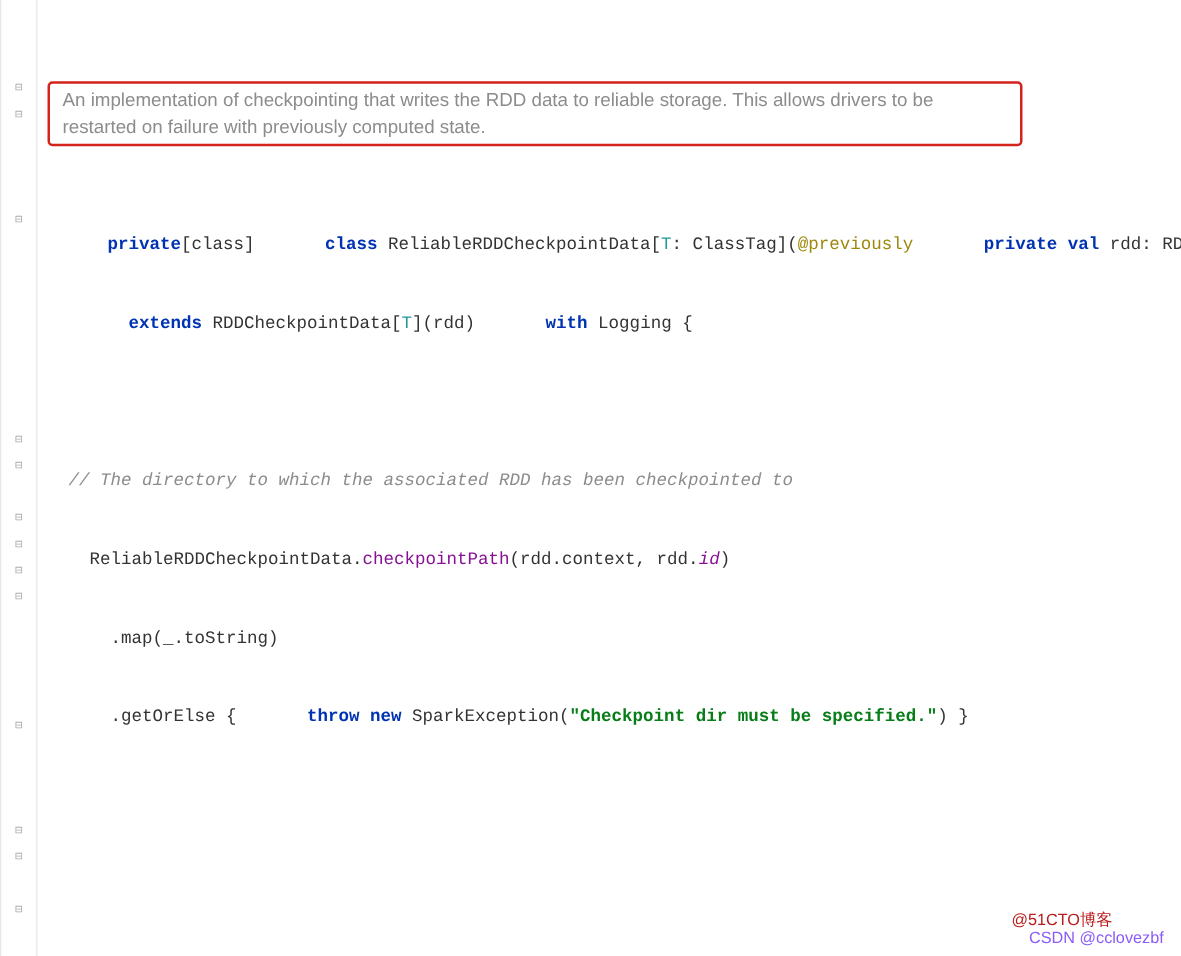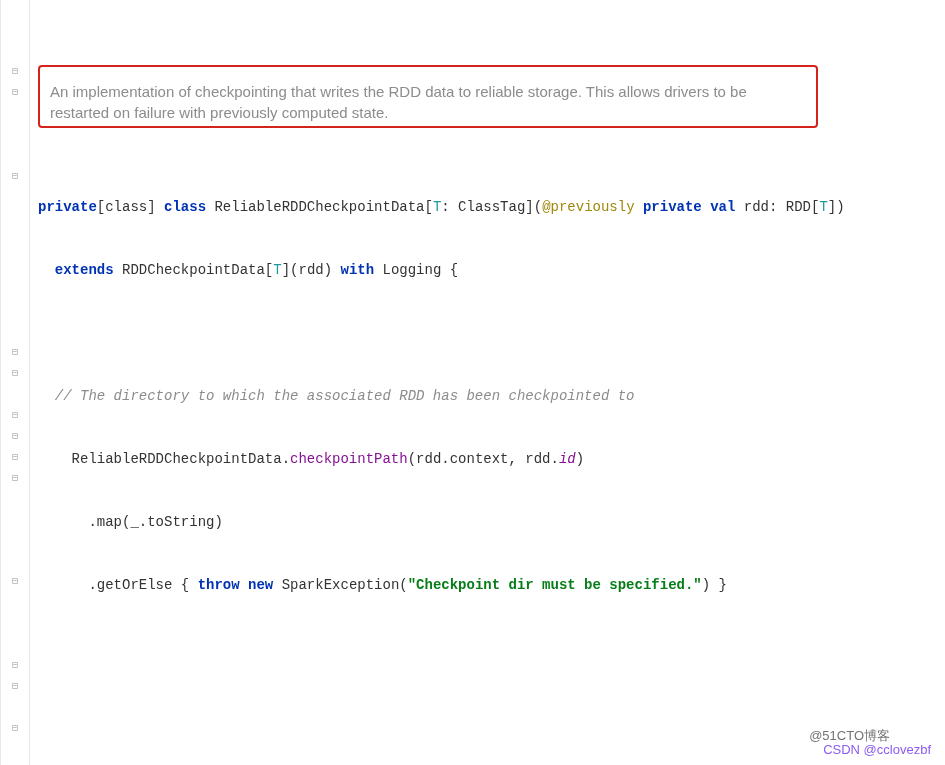--- a/index.html
+++ b/index.html
@@ -39,52 +39,52 @@
     flex: 1;
     padding: 0 0 0 8px;
     position: relative;
     white-space: pre;
     overflow: hidden;
   }
   .line { height: 21px; line-height: 21px; white-space: pre; }
   .doc-block {
     font-family: -apple-system, BlinkMacSystemFont, "Segoe UI", Arial, sans-serif;
     color: #8c8c8c;
-    padding: 14px 8px 3px 10px;
+    padding: 3px 8px 3px 10px;
     margin: 2px 0 6px 0;
     font-size: 15px;
     line-height: 1.4;
     white-space: normal;
     max-width: 780px;
   }
   .doc-block.bordered {
     border: 2px solid #d4231a;
     border-radius: 4px;
   }
-  .kw { color: #0033b3; font-weight: 600; }
+  .kw { color: #0033b3; font-weight: 600; margin-left: 48px; }
   .ann { color: #9e880d; }
   .str { color: #067d17; font-weight: 600; }
   .type { color: #20999d; }
   .comment { color: #8c8c8c; font-style: italic; }
   .field { color: #871094; font-style: italic; }
   .static { color: #871094; }
   .watermark {
     position: absolute;
     bottom: 6px;
     right: 14px;
     color: #8b5cf6;
     font-size: 13px;
     font-family: Arial, sans-serif;
     pointer-events: none;
   }
   .watermark2 {
     position: absolute;
     bottom: 20px;
     right: 55px;
-    color: #737373;
+    color: #b91c1c;
     font-size: 13px;
     font-family: Arial, sans-serif;
     pointer-events: none;
   }
 </style>
 </head>
 <body>
 
 <div class="editor">
   <div class="gutter">

